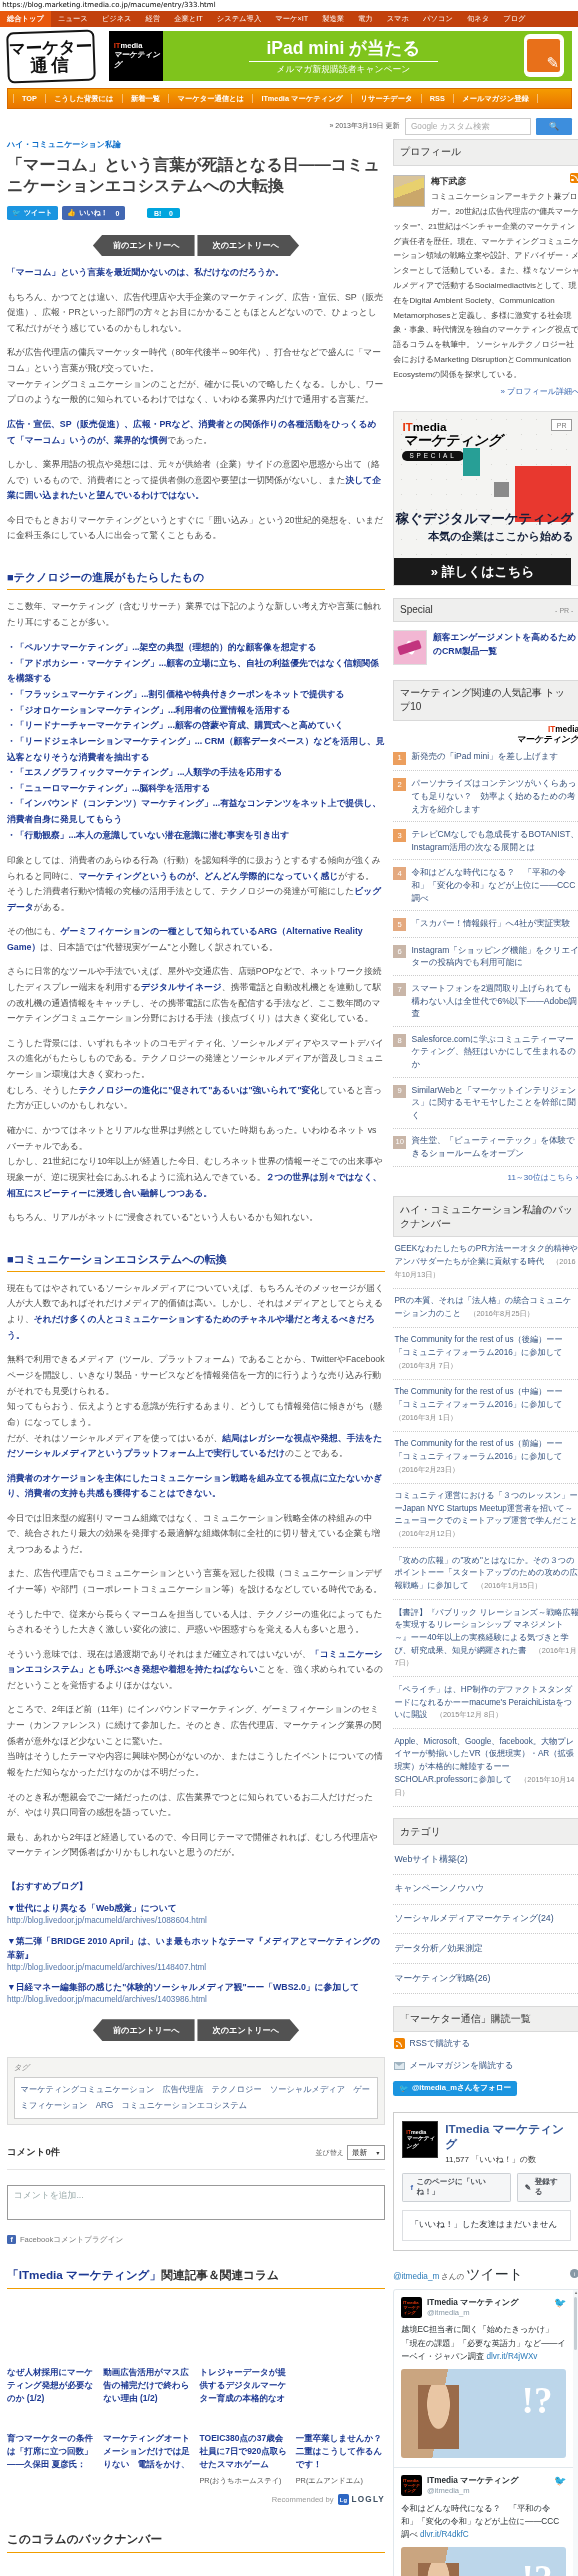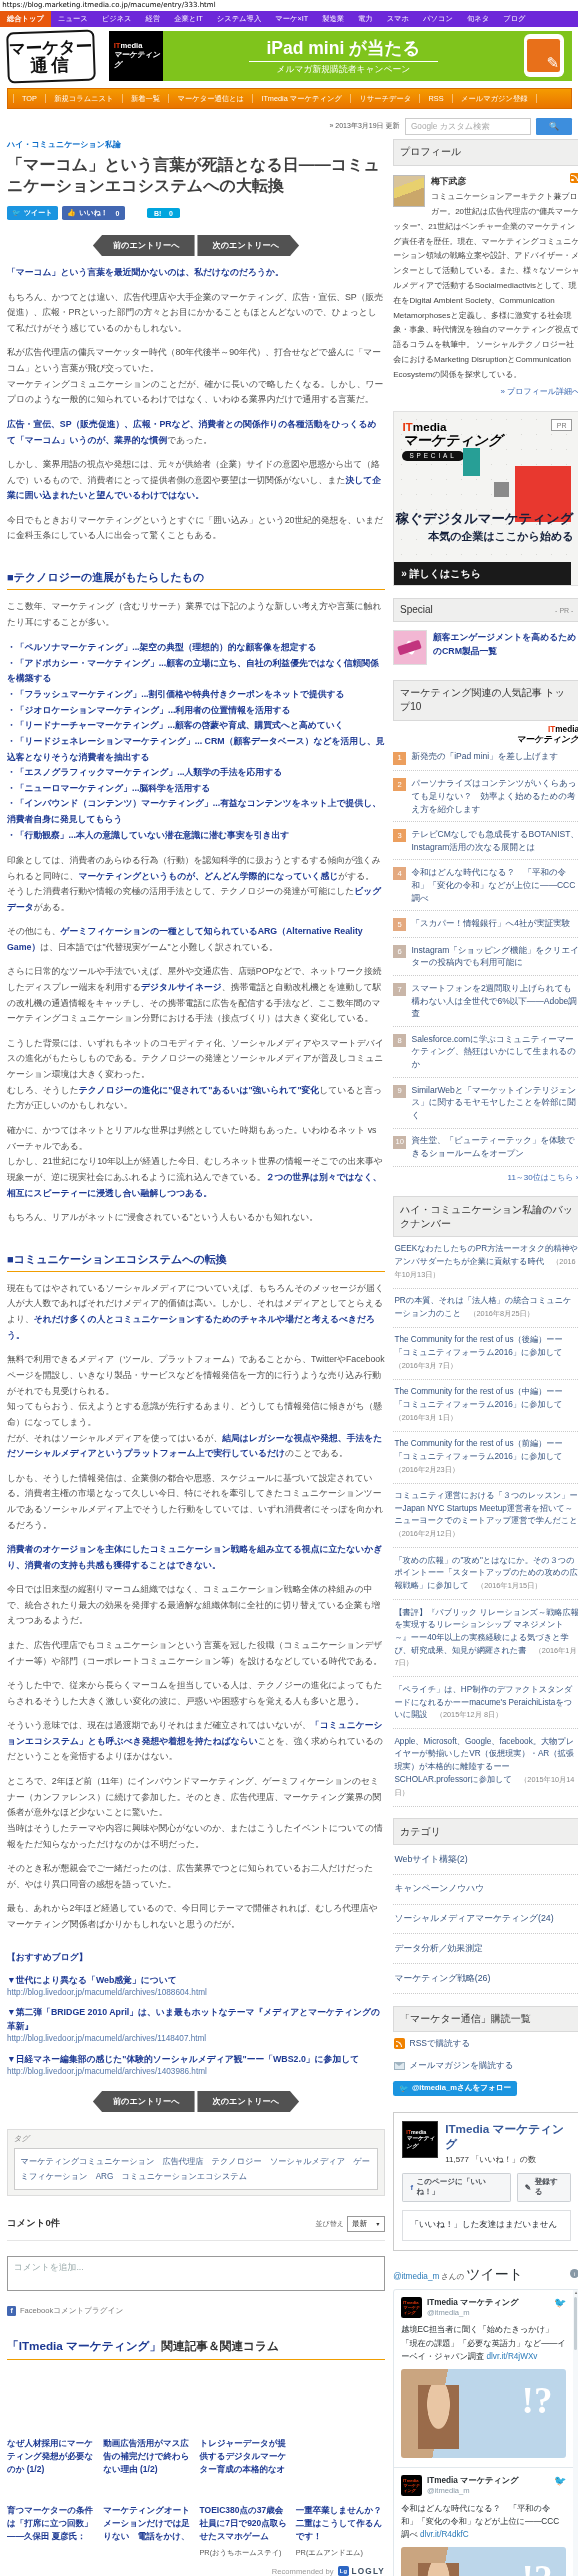--- a/index.html
+++ b/index.html
@@ -1,41 +1,41 @@
 <!DOCTYPE html>
 <html style="font-size:9.4px"><head>
 <meta charset="utf-8">
 <style>
 *{box-sizing:border-box;margin:0;padding:0}
 body{width:579px;background:#fff;color:#444;font-family:"Liberation Sans",sans-serif}
 a{text-decoration:none;cursor:pointer}
 .page{width:579px;overflow:hidden}
 .url-bar{font-size:7px;color:#000;padding:1.2px 2.3px 2.3px;font-family:"DejaVu Sans",sans-serif}
 
-.top-nav{background:#6d28d9;display:flex;align-items:flex-start;height:16px;font-size:7.3px}
+.top-nav{background:#c2410c;display:flex;align-items:flex-start;height:16px;font-size:7.3px}
 .top-nav a{color:#fff;padding:0 7px;line-height:16px;white-space:nowrap}
 .top-nav a.active{background:#e8570c;font-weight:bold}
 
 .masthead{display:flex;gap:14px;padding:3.5px 7px 2.3px;align-items:flex-start}
 .site-logo{width:88px;height:51px;border:2.3px solid #151515;border-radius:7px;display:flex;flex-direction:column;align-items:center;justify-content:center;font-family:"Liberation Serif",serif;font-weight:bold;color:#111;transform:rotate(-2deg);line-height:1.05}
 .site-logo .l1{font-size:16.4px}.site-logo .l2{font-size:17.5px;letter-spacing:3.5px}
 .banner{flex:1;height:50px;background:#7fc41c;display:flex;align-items:stretch;overflow:hidden;position:relative}
 .banner .brand{background:#000;width:54px;display:flex;flex-direction:column;justify-content:center;padding-left:4.7px}
 .banner .brand .b1{color:#fff;font-weight:bold;font-size:7.6px}
 .banner .brand .b1 span{color:#e8380d}
 .banner .brand .b2{color:#fff;font-weight:bold;font-size:7.6px;font-style:italic}
 .banner .mid{flex:1;display:flex;flex-direction:column;align-items:center;justify-content:center;color:#fff}
 .banner .mid .h{font-size:17.5px;font-weight:bold;border-bottom:1.8px solid #fff;padding:0 17.5px 1.2px;white-space:nowrap}
 .banner .mid .s{font-size:8.8px;font-weight:normal;margin-top:2.3px}
 .banner .phone{width:40px;height:43px;background:#fff;border-radius:5.8px;margin:3.5px 8.2px 3.5px 0;position:relative;overflow:hidden}
 .banner .phone .scr{position:absolute;inset:4.7px 3.5px 5.8px;background:#e8701a;border-radius:2.3px}
 .banner .phone .scr:after{content:"✎";position:absolute;right:1.2px;bottom:0;color:#fff;font-size:15px}
 
 .site-nav{margin:3.5px 7px 0;background:linear-gradient(#f59b00,#e97400);border:0.6px solid #d86a00;display:flex;align-items:center;height:21px}
-.site-nav a{color:#fff;font-weight:normal;font-size:7.3px;padding:0 8.2px;border-right:0.6px solid rgba(255,255,255,.45);line-height:9.4px;white-space:nowrap}
+.site-nav a{color:#fff;font-weight:bold;font-size:7.3px;padding:0 8.2px;border-right:0.6px solid rgba(255,255,255,.45);line-height:9.4px;white-space:nowrap}
 .site-nav a:first-child{border-left:0.6px solid rgba(255,255,255,.45);margin-left:4.7px}
 
 .meta-row{display:flex;justify-content:flex-end;align-items:center;gap:5.8px;padding:9.4px 7px 2.3px}
 .updated{font-size:7px;color:#555}
 .search-box{display:flex;gap:4.7px}
 .search-box input{width:126px;height:16.4px;border:0.6px solid #ccc;padding:0 4.7px;font-size:8.2px;color:#444;font-family:"Liberation Sans",sans-serif}
 .search-box input::placeholder{color:#aaa}
 .search-box button{width:36px;height:16.4px;border:none;background:#3d8edd;color:#fff;font-size:8.2px;border-radius:1.2px}
 
 .columns{display:flex;gap:8.2px;padding:0 7px;align-items:flex-start}
@@ -105,21 +105,21 @@
 .ad-banner .al .i1{font-weight:bold;font-size:11.7px;color:#000}
 .ad-banner .al .i1 span{color:#e8380d}
 .ad-banner .al .i2{font-weight:bold;font-size:14px;color:#000;font-style:italic}
 .ad-banner .al .i3{background:#111;color:#fff;font-size:6.4px;letter-spacing:2.9px;border-radius:5.8px;padding:1.2px 7px;margin-top:2.3px;display:inline-block}
 .ad-banner .prbox{position:absolute;right:7px;top:7px;border:0.6px solid #999;color:#777;font-size:7px;padding:1.2px 4.7px;background:#fff}
 .ad-banner .sq-red{position:absolute;right:8.2px;top:54px;width:56px;height:56px;background:#e8382f}
 .ad-banner .sq-teal{position:absolute;left:69px;top:36px;width:16.4px;height:28px;background:#279f96}
 .ad-banner .sq-gray{position:absolute;right:70px;top:70px;width:15px;height:15px;background:#8a8a8a}
 .ad-banner .h1{position:absolute;left:0;right:5.8px;top:98px;text-align:right;font-size:13.4px;font-weight:bold;color:#16213c}
 .ad-banner .h2{position:absolute;left:0;right:5.8px;top:117px;text-align:right;font-size:11px;font-weight:bold;color:#16213c}
-.ad-banner .bar{position:absolute;left:0;right:8px;bottom:0;background:#1a1a1a;color:#fff;text-align:left;font-size:10px;font-weight:bold;padding:4.7px 7px}
+.ad-banner .bar{position:absolute;left:0;right:8px;bottom:0;background:#1a1a1a;color:#fff;text-align:center;font-size:13px;font-weight:bold;padding:4.7px 7px}
 .special-item{display:flex;gap:5.8px;padding:8.2px 0 3.5px}
 .special-item .thumb{width:47px;height:35px;background:#f2b7d3;border:0.6px solid #ddd;display:flex;align-items:center;justify-content:center;position:relative;overflow:hidden}
 .special-item .thumb .hs{width:23.4px;height:9.4px;background:#c2347e;transform:rotate(-18deg);border-radius:1.8px}
 .special-item .thumb .hs2{position:absolute;width:10.5px;height:10.5px;background:#fff;border-radius:1.8px;transform:rotate(30deg)}
 .special-item a{color:#1e3a93;font-weight:bold;font-size:8.8px;line-height:1.6}
 .t10-brand{text-align:right;padding:5.8px 1.2px 1.2px;line-height:1}
 .t10-brand .r1{font-weight:bold;font-size:8.2px;color:#000}
 .t10-brand .r1 span{color:#e8380d}
 .t10-brand .r2{font-weight:bold;font-size:8.8px;font-style:italic;color:#000}
 ul.t10{list-style:none}
@@ -208,21 +208,21 @@
         <span class="s">メルマガ新規購読者キャンペーン</span>
       </div>
       <div class="phone">
           <span class="scr"></span>
         </div>
     </div>
   </div>
 
   <nav class="site-nav">
       <a>TOP</a>
-      <a>新規コラムニスト</a>
+      <a>こうした背景には</a>
       <a>新着一覧</a>
       <a>マーケター通信とは</a>
       <a>ITmedia マーケティング</a>
       <a>リサーチデータ</a>
       <a>RSS</a>
       <a>メールマガジン登録</a>
     </nav>
 
   <div class="meta-row">
     <span class="updated">» 2013年3月19日 更新</span>
@@ -280,21 +280,20 @@
           <p><span>こうした背景には、いずれもネットのコモディティ化、ソーシャルメディアやスマートデバイスの進化がもたらしものである。テクノロジーの発達とソーシャルメディアが普及しコミュニケーション環境は大きく変わった。
 むしろ、そうした</span><span class="em">テクノロジーの進化に"促されて"あるいは"強いられて"変化</span><span>していると言った方が正しいのかもしれない。</span></p>
           <p><span>確かに、かつてはネットとリアルな世界は判然としていた時期もあった。いわゆるネット vs バーチャルである。
 しかし、21世紀になり10年以上が経過した今日、むしろネット世界の情報ーそこでの出来事や現象ーが、逆に現実社会にあふれるように流れ込んできている。</span><span class="em">２つの世界は別々ではなく、相互にスピーティーに浸透し合い融解しつつある。</span></p>
           <p><span>もちろん、リアルがネットに"浸食されている"という人もいるかも知れない。</span></p>
           <h2 class="sec">■コミュニケーションエコシステムへの転換</h2>
           <p><span>現在もてはやされているソーシャルメディアについていえば、もちろんそのメッセージが届く人が大人数であればそれだけメディア的価値は高い。しかし、それはメディアとしてとらえるより、</span><span class="em">それだけ多くの人とコミュニケーションするためのチャネルや場だと考えるべきだろう。</span></p>
           <p><span>無料で利用できるメディア（ツール、プラットフォーム）であることから、TwitterやFacebookページを開設し、いきなり製品・サービスなどを情報発信を一方的に行うような売り込み行動がそれでも見受けられる。
 知ってもらおう、伝えようとする意識が先行するあまり、どうしても情報発信に傾きがち（懸命）になってしまう。
 だが、それはソーシャルメディアを使ってはいるが、</span><span class="em">結局はレガシーな視点や発想、手法をただソーシャルメディアというプラットフォーム上で実行しているだけ</span><span>のことである。</span></p>
-          <p><span>しかも、そうした情報発信は、企業側の都合や思惑、スケジュールに基づいて設定されている。消費者主権の市場となって久しい今日、特にそれを牽引してきたコミュニケーションツールであるソーシャルメディア上でそうした行動をしていては、いずれ消費者にそっぽを向かれるだろう。</span></p>
           <p><span class="em">消費者のオケージョンを主体にしたコミュニケーション戦略を組み立てる視点に立たないかぎり、消費者の支持も共感も獲得することはできない。</span></p>
           <p><span>今日では旧来型の縦割りマーコム組織ではなく、コミュニケーション戦略全体の枠組みの中で、統合されたり最大の効果を発揮する最適解な組織体制に全社的に切り替えている企業も増えつつあるようだ。</span></p>
           <p><span>また、広告代理店でもコミュニケーションという言葉を冠した役職（コミュニケーションデザイナー等）や部門（コーポレートコミュニケーション等）を設けるなどしている時代である。</span></p>
           <p><span>そうした中で、従来から長らくマーコムを担当している人は、テクノジーの進化によってもたらされるそうした大きく激しい変化の波に、戸惑いや困惑すらを覚える人も多いと思う。</span></p>
           <p><span>そういう意味では、現在は過渡期でありそれはまだ確立されてはいないが、</span><span class="em">「コミュニケーションエコシステム」とも呼ぶべき発想や着想を持たねばならい</span><span>ことを、強く求められているのだということを覚悟するよりほかはない。</span></p>
           <p><span>ところで、2年ほど前（11年）にインバウンドマーケティング、ゲーミフィケーションのセミナー（カンファレンス）に続けて参加した。そのとき、広告代理店、マーケティング業界の関係者が意外なほど少ないことに驚いた。
 当時はそうしたテーマや内容に興味や関心がないのか、またはこうしたイベントについての情報をただ知らなかっただけなのかは不明だった。</span></p>
           <p><span>そのとき私が懇親会でご一緒だったのは、広告業界でつとに知られているお二人だけだったが、やはり異口同音の感想を語っていた。</span></p>
           <p><span>最も、あれから2年ほど経過しているので、今日同じテーマで開催されれば、むしろ代理店やマーケティング関係者ばかりかもしれないと思うのだが。</span></p>
         </div>

